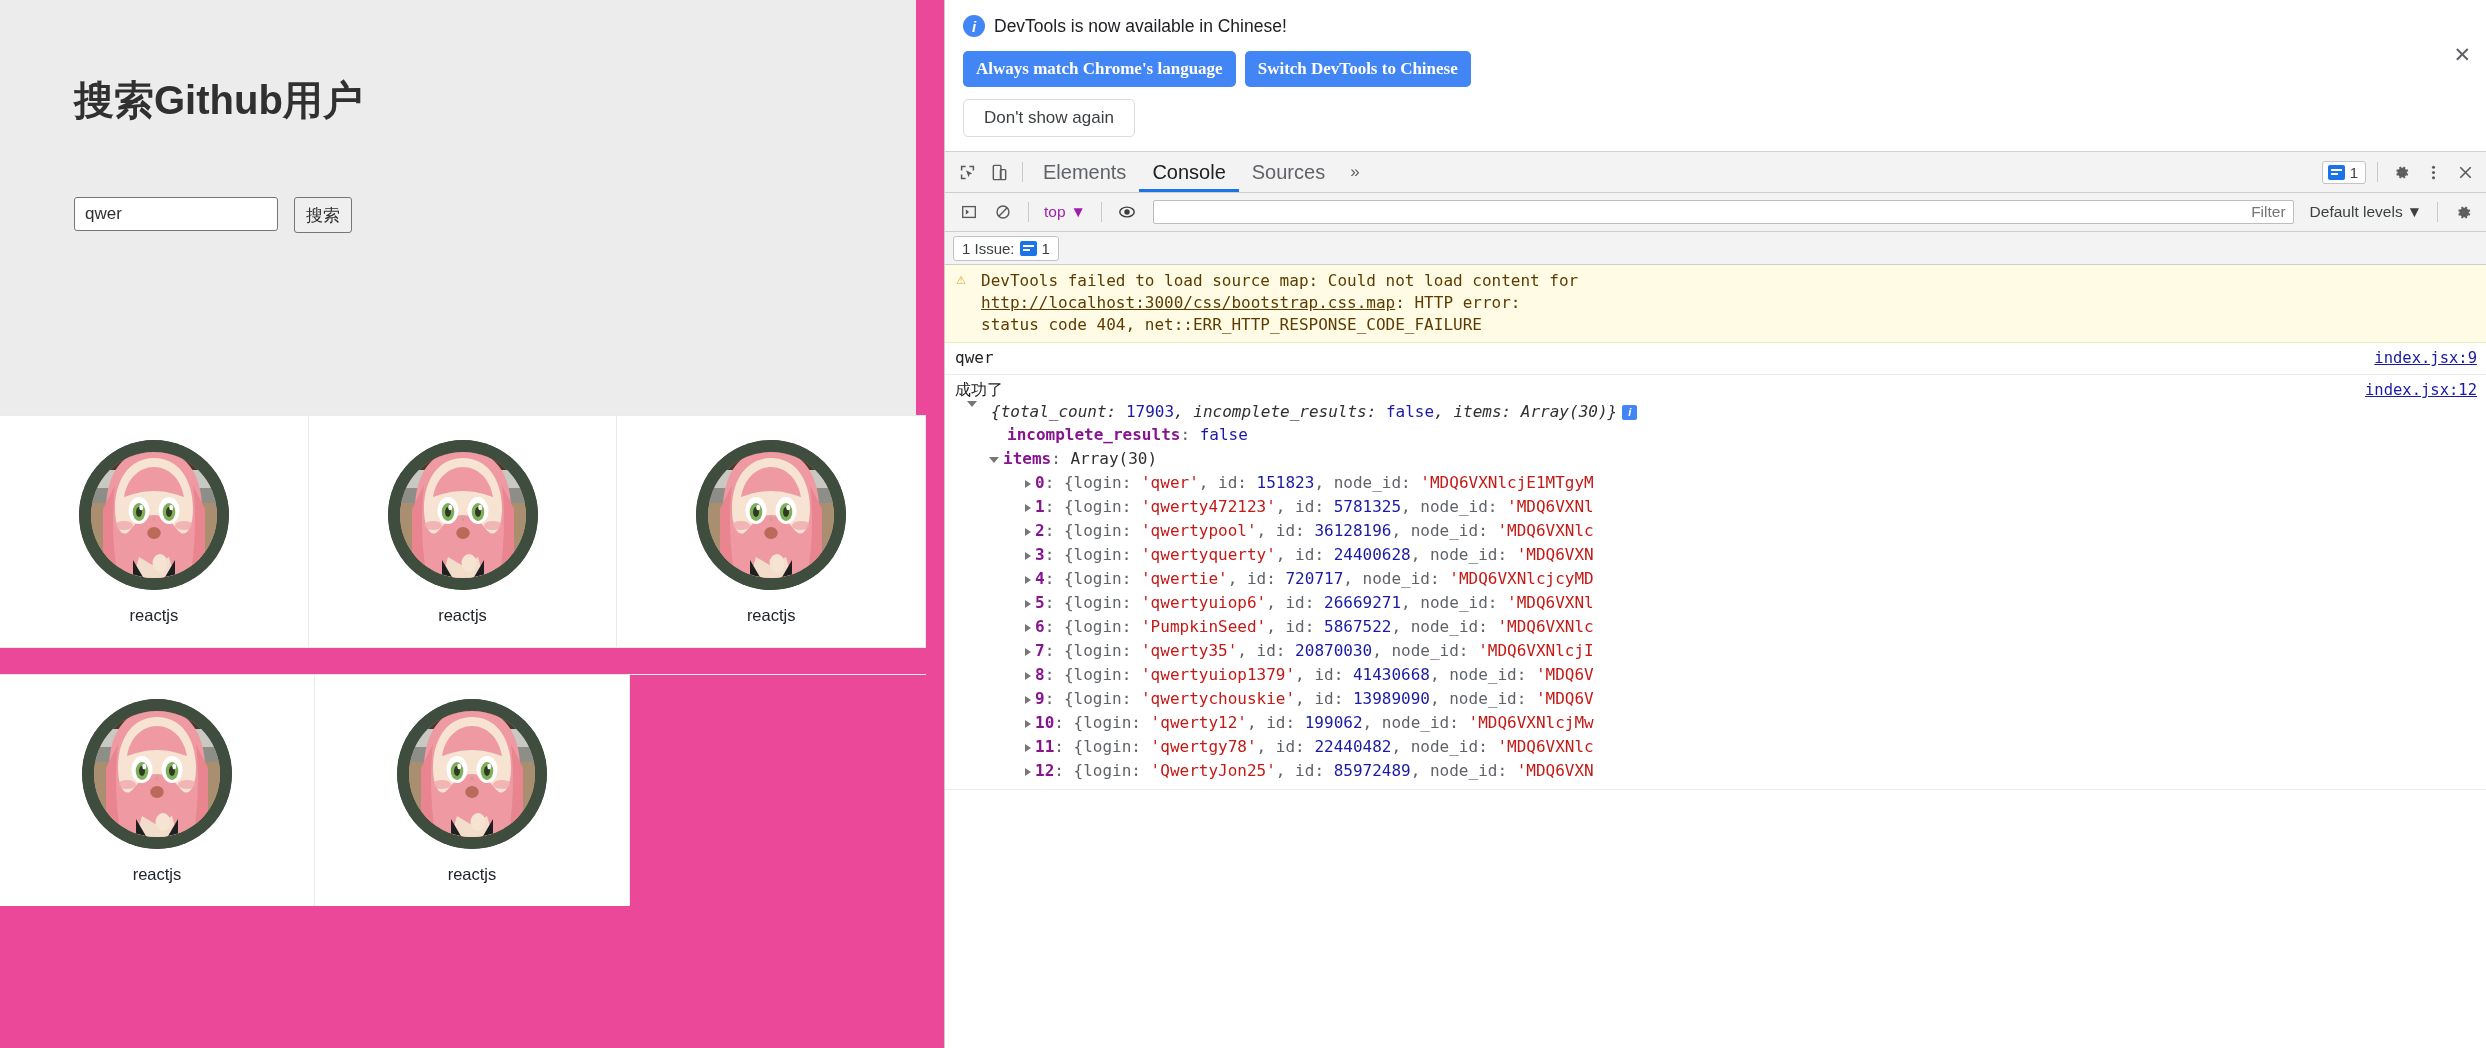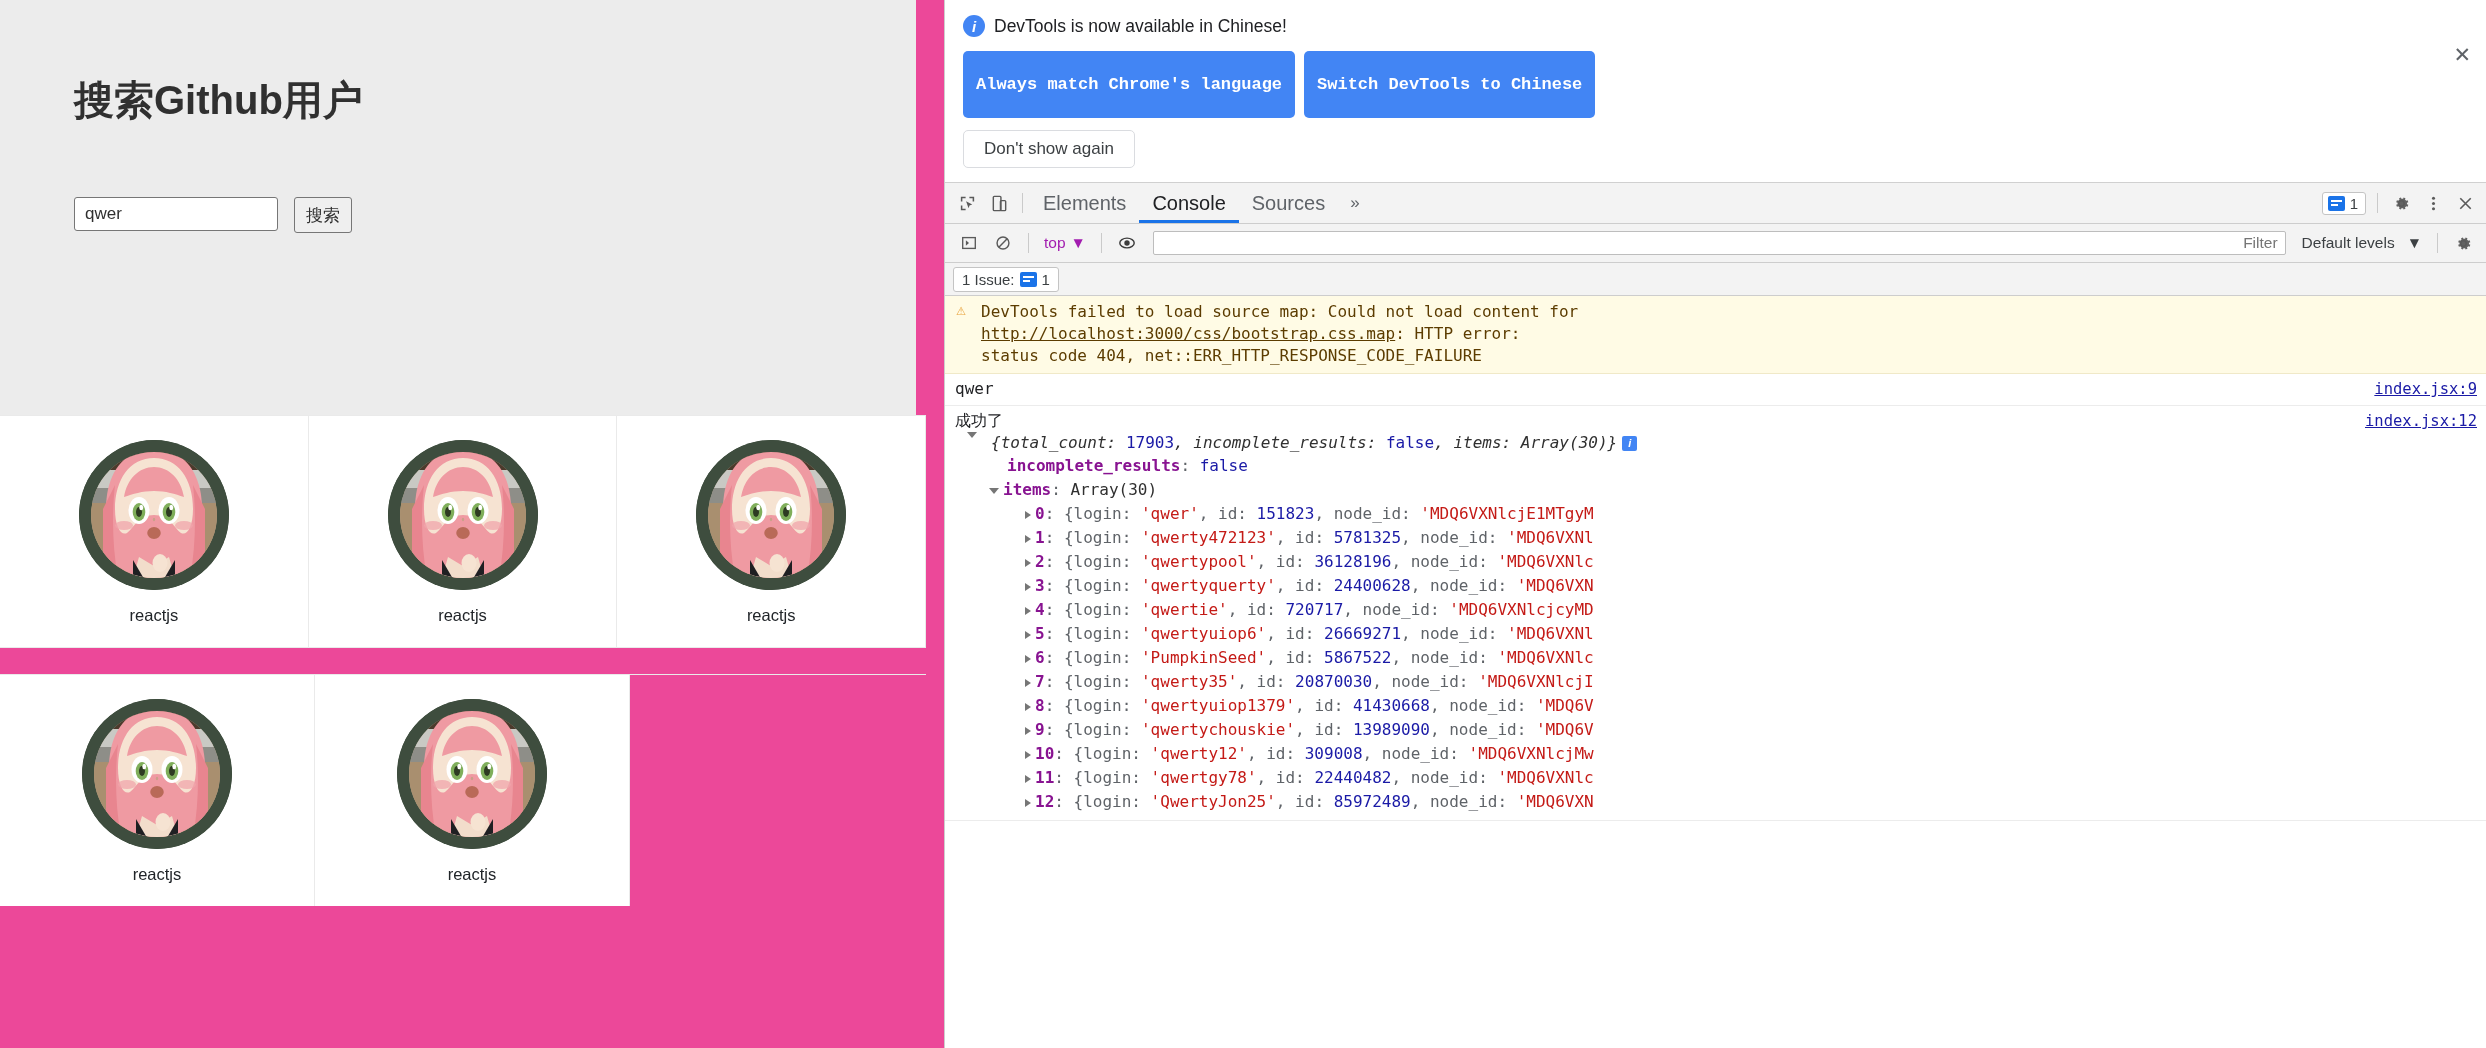--- a/index.html
+++ b/index.html
@@ -166,22 +166,22 @@
     gap: 9px;
     margin-left: 6px;
   }
   .btn-primary {
     background: #4285f4;
     color: #ffffff;
     border: none;
     border-radius: 5px;
     font-size: 17px;
     font-weight: bold;
-    font-family: Liberation Mono, monospace;
-    padding: 24px 13px;
+    font-family: Liberation Serif, serif;
+    padding: 8px 13px;
     cursor: pointer;
     white-space: nowrap;
   }
   .btn-secondary {
     background: #ffffff;
     color: #3c4043;
     border: 1px solid #dadce0;
     border-radius: 5px;
     font-size: 17px;
     font-family: "Liberation Sans", sans-serif;
@@ -304,21 +304,21 @@
     color: #5f6368;
     padding: 0 7px;
     box-sizing: border-box;
     outline: none;
     min-width: 60px;
     text-align: right;
   }
   .levels-select {
     display: flex;
     align-items: center;
-    gap: 12px;
+    gap: 4px;
     font-size: 15.5px;
     color: #3c4043;
     padding: 0 6px;
     cursor: pointer;
     white-space: nowrap;
   }
 
   
   .issues-bar {
     height: 32px;
@@ -819,20 +819,20 @@
             <div class="obj-child indent2 arr-row"><span class="tri"></span><span class="idx" style="margin-left:4px;">0</span><span class="grey">: </span><span class="grey">{</span><span class="grey">login: </span><span class="str">'qwer'</span><span class="grey">, id: </span><span class="num">151823</span><span class="grey">, node_id: </span><span class="str">'MDQ6VXNlcjE1MTgyM</span></div>
             <div class="obj-child indent2 arr-row"><span class="tri"></span><span class="idx" style="margin-left:4px;">1</span><span class="grey">: </span><span class="grey">{</span><span class="grey">login: </span><span class="str">'qwerty472123'</span><span class="grey">, id: </span><span class="num">5781325</span><span class="grey">, node_id: </span><span class="str">'MDQ6VXNl</span></div>
             <div class="obj-child indent2 arr-row"><span class="tri"></span><span class="idx" style="margin-left:4px;">2</span><span class="grey">: </span><span class="grey">{</span><span class="grey">login: </span><span class="str">'qwertypool'</span><span class="grey">, id: </span><span class="num">36128196</span><span class="grey">, node_id: </span><span class="str">'MDQ6VXNlc</span></div>
             <div class="obj-child indent2 arr-row"><span class="tri"></span><span class="idx" style="margin-left:4px;">3</span><span class="grey">: </span><span class="grey">{</span><span class="grey">login: </span><span class="str">'qwertyquerty'</span><span class="grey">, id: </span><span class="num">24400628</span><span class="grey">, node_id: </span><span class="str">'MDQ6VXN</span></div>
             <div class="obj-child indent2 arr-row"><span class="tri"></span><span class="idx" style="margin-left:4px;">4</span><span class="grey">: </span><span class="grey">{</span><span class="grey">login: </span><span class="str">'qwertie'</span><span class="grey">, id: </span><span class="num">720717</span><span class="grey">, node_id: </span><span class="str">'MDQ6VXNlcjcyMD</span></div>
             <div class="obj-child indent2 arr-row"><span class="tri"></span><span class="idx" style="margin-left:4px;">5</span><span class="grey">: </span><span class="grey">{</span><span class="grey">login: </span><span class="str">'qwertyuiop6'</span><span class="grey">, id: </span><span class="num">26669271</span><span class="grey">, node_id: </span><span class="str">'MDQ6VXNl</span></div>
             <div class="obj-child indent2 arr-row"><span class="tri"></span><span class="idx" style="margin-left:4px;">6</span><span class="grey">: </span><span class="grey">{</span><span class="grey">login: </span><span class="str">'PumpkinSeed'</span><span class="grey">, id: </span><span class="num">5867522</span><span class="grey">, node_id: </span><span class="str">'MDQ6VXNlc</span></div>
             <div class="obj-child indent2 arr-row"><span class="tri"></span><span class="idx" style="margin-left:4px;">7</span><span class="grey">: </span><span class="grey">{</span><span class="grey">login: </span><span class="str">'qwerty35'</span><span class="grey">, id: </span><span class="num">20870030</span><span class="grey">, node_id: </span><span class="str">'MDQ6VXNlcjI</span></div>
             <div class="obj-child indent2 arr-row"><span class="tri"></span><span class="idx" style="margin-left:4px;">8</span><span class="grey">: </span><span class="grey">{</span><span class="grey">login: </span><span class="str">'qwertyuiop1379'</span><span class="grey">, id: </span><span class="num">41430668</span><span class="grey">, node_id: </span><span class="str">'MDQ6V</span></div>
             <div class="obj-child indent2 arr-row"><span class="tri"></span><span class="idx" style="margin-left:4px;">9</span><span class="grey">: </span><span class="grey">{</span><span class="grey">login: </span><span class="str">'qwertychouskie'</span><span class="grey">, id: </span><span class="num">13989090</span><span class="grey">, node_id: </span><span class="str">'MDQ6V</span></div>
-            <div class="obj-child indent2 arr-row"><span class="tri"></span><span class="idx" style="margin-left:4px;">10</span><span class="grey">: </span><span class="grey">{</span><span class="grey">login: </span><span class="str">'qwerty12'</span><span class="grey">, id: </span><span class="num">309008</span><span class="grey">, node_id: </span><span class="str">'MDQ6VXNlcjMw</span></div>
+            <div class="obj-child indent2 arr-row"><span class="tri"></span><span class="idx" style="margin-left:4px;">10</span><span class="grey">: </span><span class="grey">{</span><span class="grey">login: </span><span class="str">'qwerty12'</span><span class="grey">, id: </span><span class="num">199062</span><span class="grey">, node_id: </span><span class="str">'MDQ6VXNlcjMw</span></div>
             <div class="obj-child indent2 arr-row"><span class="tri"></span><span class="idx" style="margin-left:4px;">11</span><span class="grey">: </span><span class="grey">{</span><span class="grey">login: </span><span class="str">'qwertgy78'</span><span class="grey">, id: </span><span class="num">22440482</span><span class="grey">, node_id: </span><span class="str">'MDQ6VXNlc</span></div>
             <div class="obj-child indent2 arr-row"><span class="tri"></span><span class="idx" style="margin-left:4px;">12</span><span class="grey">: </span><span class="grey">{</span><span class="grey">login: </span><span class="str">'QwertyJon25'</span><span class="grey">, id: </span><span class="num">85972489</span><span class="grey">, node_id: </span><span class="str">'MDQ6VXN</span></div>
           </div>
       </div>
     </div>
   </div>
 </div>
 
 </body></html>

